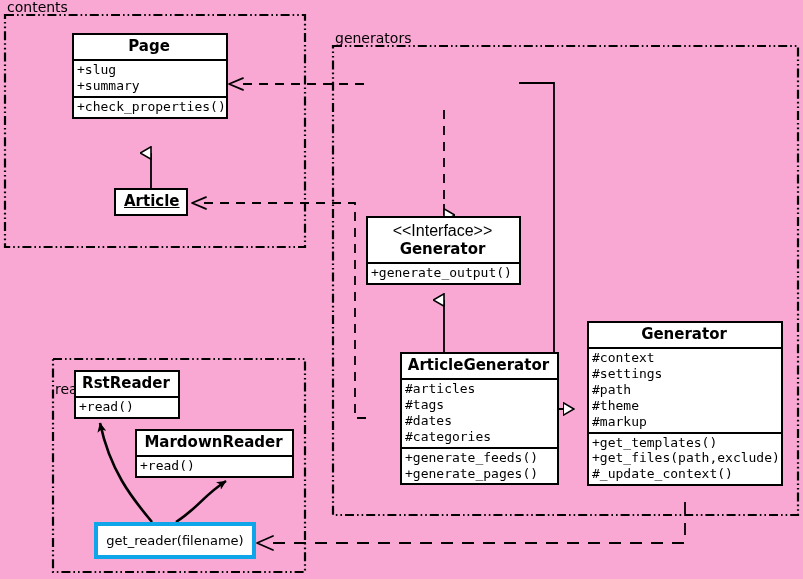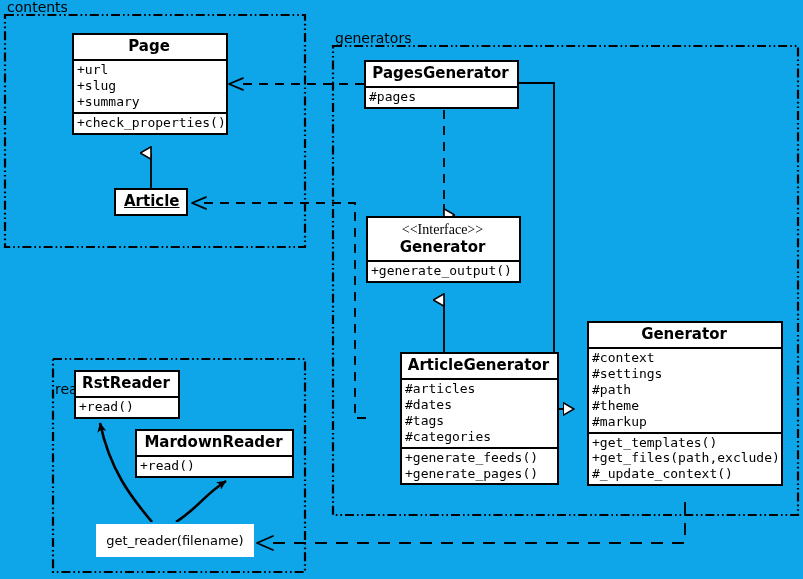--- a/index.html
+++ b/index.html
@@ -7,21 +7,21 @@
     padding: 0;
     background: #ffffff;
   }
   body {
     font-family: "DejaVu Sans", sans-serif;
   }
   #canvas {
     position: relative;
     width: 803px;
     height: 579px;
-    background: #0ea5e9;
+    background: #f9a8d4;
     overflow: hidden;
   }
   #edges {
     position: absolute;
     left: 0;
     top: 0;
     width: 803px;
     height: 579px;
     pointer-events: none;
   }
@@ -47,43 +47,43 @@
     text-align: center;
     font-family: "DejaVu Sans", sans-serif;
     font-weight: bold;
     font-size: 15px;
     color: #000;
     padding: 3px 6px 4px 4px;
     line-height: 1.15;
   }
   .uml .stereo {
     display: block;
-    font-family: Liberation Serif, serif;
+    font-family: Liberation Sans, sans-serif;
     font-weight: normal;
-    font-size: 14px;
+    font-size: 16px;
     line-height: 1.25;
   }
   .uml .compartment {
     box-sizing: border-box;
     border-top: 2px solid #000;
     padding: 1px 3px 2px 3px;
   }
   .uml .member {
     font-family: "DejaVu Sans Mono", monospace;
     font-size: 13px;
     color: #000;
     line-height: 1.22;
     white-space: nowrap;
   }
 
   
   .funcbox {
     position: absolute;
     box-sizing: border-box;
-    border: 2px solid #0ea5e9;
+    border: 4px solid #0ea5e9;
     background: #ffffff;
     z-index: 3;
     display: flex;
     align-items: center;
     justify-content: center;
     font-family: "DejaVu Sans", sans-serif;
     font-size: 13px;
     color: #000;
   }
 </style>
@@ -157,56 +157,49 @@
     </g>
   </svg>
 
   <div class="pkg-label" style="left:7px; top:0px;">contents</div>
   <div class="pkg-label" style="left:335px; top:31px;">generators</div>
   <div class="pkg-label" style="left:55px; top:344px;margin-top:38px;">readers</div>
 
   <div class="uml" style="left:72px; top:33px; width:156px;">
     <div class="name-row">Page</div>
     <div class="compartment">
-      <div class="member">+url</div>
       <div class="member">+slug</div>
       <div class="member">+summary</div>
     </div>
     <div class="compartment">
       <div class="member">+check_properties()</div>
     </div>
   </div>
 
   <div class="uml" style="left:114px; top:188px; width:74px;">
     <div class="name-row" style="padding:3px 8px 4px 8px;text-decoration:underline;">Article</div>
   </div>
 
-  <div class="uml" style="left:364px; top:60px; width:155px;">
-    <div class="name-row">PagesGenerator</div>
-    <div class="compartment">
-      <div class="member">#pages</div>
-    </div>
-  </div>
 
   <div class="uml" style="left:366px; top:216px; width:155px;">
     <div class="name-row">
       <span class="stereo">&lt;&lt;Interface&gt;&gt;</span>
       <span>Generator</span>
     </div>
     <div class="compartment">
       <div class="member">+generate_output()</div>
     </div>
   </div>
 
   <div class="uml" style="left:366px; top:352px; width:159px;margin-left:34px;">
     <div class="name-row">ArticleGenerator</div>
     <div class="compartment">
       <div class="member">#articles</div>
+      <div class="member">#tags</div>
       <div class="member">#dates</div>
-      <div class="member">#tags</div>
       <div class="member">#categories</div>
     </div>
     <div class="compartment">
       <div class="member">+generate_feeds()</div>
       <div class="member">+generate_pages()</div>
     </div>
   </div>
 
   <div class="uml" style="left:587px; top:321px; width:196px;">
     <div class="name-row">Generator</div>

